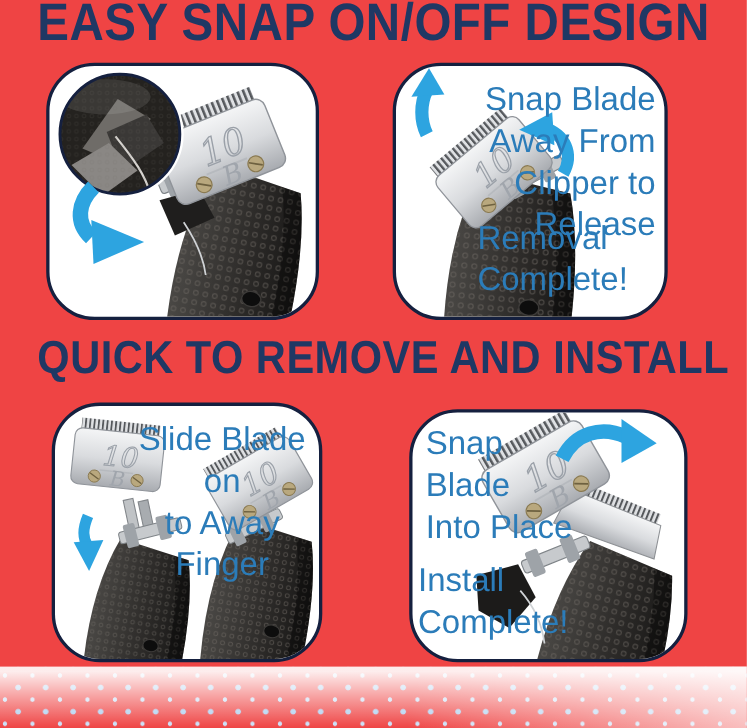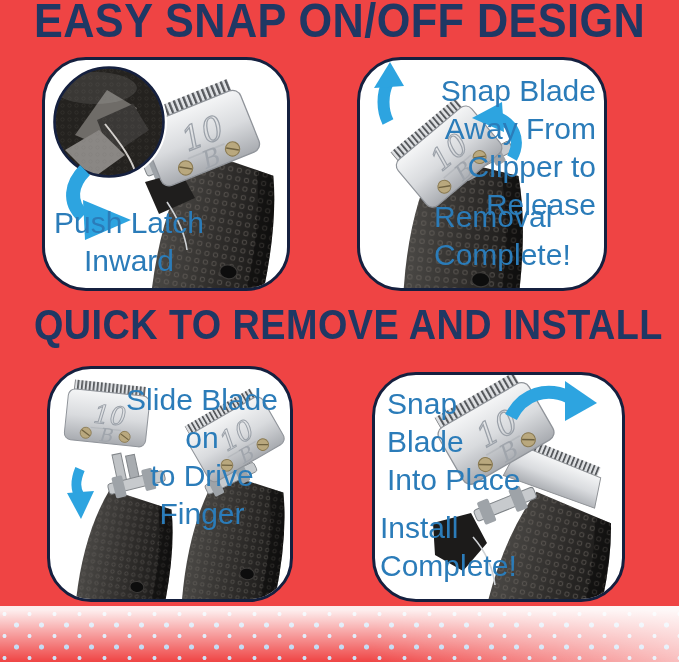--- a/index.html
+++ b/index.html
@@ -111,22 +111,20 @@
           <ellipse cx="50" cy="28" rx="42" ry="16" fill="#ffffff" opacity=".1"></ellipse>
           <rect x="6" y="4" width="120" height="120" fill="url(#pCarbon)" opacity=".35"></rect>
         </g>
         <circle cx="64" cy="62" r="54.5" fill="none" stroke="#15203f" stroke-width="2.6"></circle>
       </g>
       <g fill="#2da4e0">
         <path d="M40,110 C26,124 23,142 38,156" fill="none" stroke="#2da4e0" stroke-width="14"></path>
         <polygon points="38,140 86,160 40,180"></polygon>
       </g>
     </svg>
-    <div class="caption cap-p1">Push Latch
-Inward</div>
   </div>
 
   <div class="panel p2">
     <svg class="scene" viewBox="0 0 244 228" preserveAspectRatio="none">
       <g>
         <use href="#clipBody" transform="translate(56,94) rotate(5) scale(1.3)"></use>
         <use href="#hinge" transform="translate(92,104) rotate(-28) scale(.95)"></use>
         <use href="#blade10" transform="translate(26,96) rotate(-40)"></use>
       </g>
       <g fill="#2da4e0">
@@ -163,21 +161,21 @@
         <path d="M30,100 C25,112 25,120 30,128" fill="none" stroke="#2da4e0" stroke-width="10"></path>
         <polygon points="17,124 31,150 44,122"></polygon>
       </g>
       <g>
         <use href="#clipBody" transform="translate(152,100) rotate(9) scale(1.05)"></use>
         <use href="#hinge" transform="translate(152,112) rotate(-26) scale(.85)"></use>
         <use href="#blade10" transform="translate(130,60) rotate(-30) scale(.9)"></use>
       </g>
     </svg>
     <div class="caption cap-p3">Slide Blade on
-to Drive Finger</div>
+to Away Finger</div>
   </div>
 
   <div class="panel p4">
     <svg class="scene" viewBox="0 0 247 224" preserveAspectRatio="none">
       <g>
         <use href="#clipBody" transform="translate(142,112) rotate(14) scale(1.25)"></use>
         <g transform="translate(150,62) rotate(22) scale(.95)">
           <rect x="0" y="0" width="86" height="13" fill="url(#pTeeth)"></rect>
           <path d="M-2,10 L90,10 L96,42 L-6,46 Z" fill="url(#gSilver)" stroke="#8d9094" stroke-width="1"></path>
         </g>

